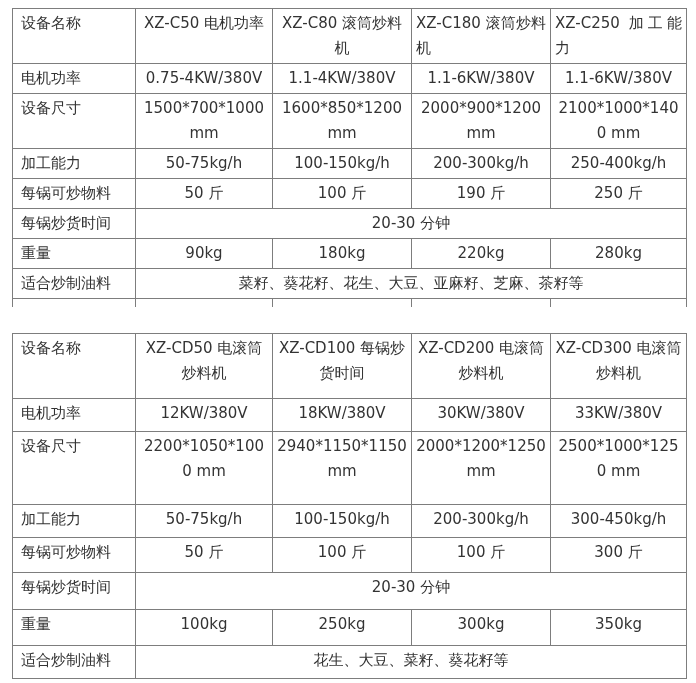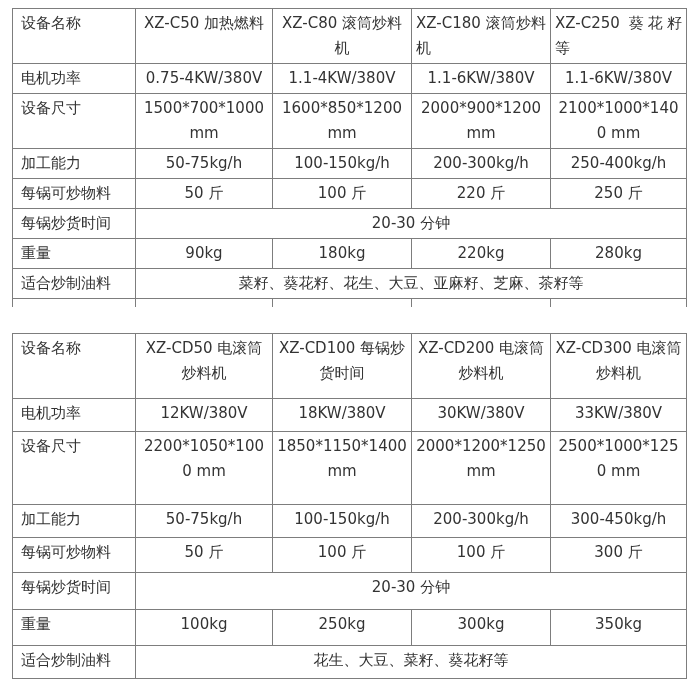--- a/index.html
+++ b/index.html
@@ -77,24 +77,24 @@
     <colgroup>
       <col style="width:123px">
         <col style="width:137px">
         <col style="width:139px">
         <col style="width:139px">
         <col style="width:136px">
     </colgroup>
     <tbody>
       <tr class="rh1">
         <td class="label">设备名称</td>
-        <td class="cell">XZ-C50 加热燃料</td>
+        <td class="cell">XZ-C50 电机功率</td>
         <td class="cell">XZ-C80 滚筒炒料机</td>
         <td class="cell justify">XZ-C180 滚筒炒料机</td>
-        <td class="cell justify">XZ-C250 葵花籽等</td>
+        <td class="cell justify">XZ-C250 加工能力</td>
       </tr>
       <tr class="rh2">
         <td class="label">电机功率</td>
         <td class="cell">0.75-4KW/380V</td>
         <td class="cell">1.1-4KW/380V</td>
         <td class="cell">1.1-6KW/380V</td>
         <td class="cell">1.1-6KW/380V</td>
       </tr>
       <tr class="rh3">
         <td class="label">设备尺寸</td>
@@ -107,21 +107,21 @@
         <td class="label">加工能力</td>
         <td class="cell">50-75kg/h</td>
         <td class="cell">100-150kg/h</td>
         <td class="cell">200-300kg/h</td>
         <td class="cell">250-400kg/h</td>
       </tr>
       <tr class="rh5">
         <td class="label">每锅可炒物料</td>
         <td class="cell">50 斤</td>
         <td class="cell">100 斤</td>
-        <td class="cell">220 斤</td>
+        <td class="cell">190 斤</td>
         <td class="cell">250 斤</td>
       </tr>
       <tr class="rh6">
         <td class="label">每锅炒货时间</td>
         <td class="cell" colspan="4">20-30 分钟</td>
       </tr>
       <tr class="rh7">
         <td class="label">重量</td>
         <td class="cell">90kg</td>
         <td class="cell">180kg</td>
@@ -161,21 +161,21 @@
       <tr class="rh2">
         <td class="label">电机功率</td>
         <td class="cell">12KW/380V</td>
         <td class="cell">18KW/380V</td>
         <td class="cell">30KW/380V</td>
         <td class="cell">33KW/380V</td>
       </tr>
       <tr class="rh3">
         <td class="label">设备尺寸</td>
         <td class="cell">2200*1050*1000 mm</td>
-        <td class="cell">1850*1150*1400 mm</td>
+        <td class="cell">2940*1150*1150 mm</td>
         <td class="cell">2000*1200*1250 mm</td>
         <td class="cell">2500*1000*1250 mm</td>
       </tr>
       <tr class="rh4">
         <td class="label">加工能力</td>
         <td class="cell">50-75kg/h</td>
         <td class="cell">100-150kg/h</td>
         <td class="cell">200-300kg/h</td>
         <td class="cell">300-450kg/h</td>
       </tr>

